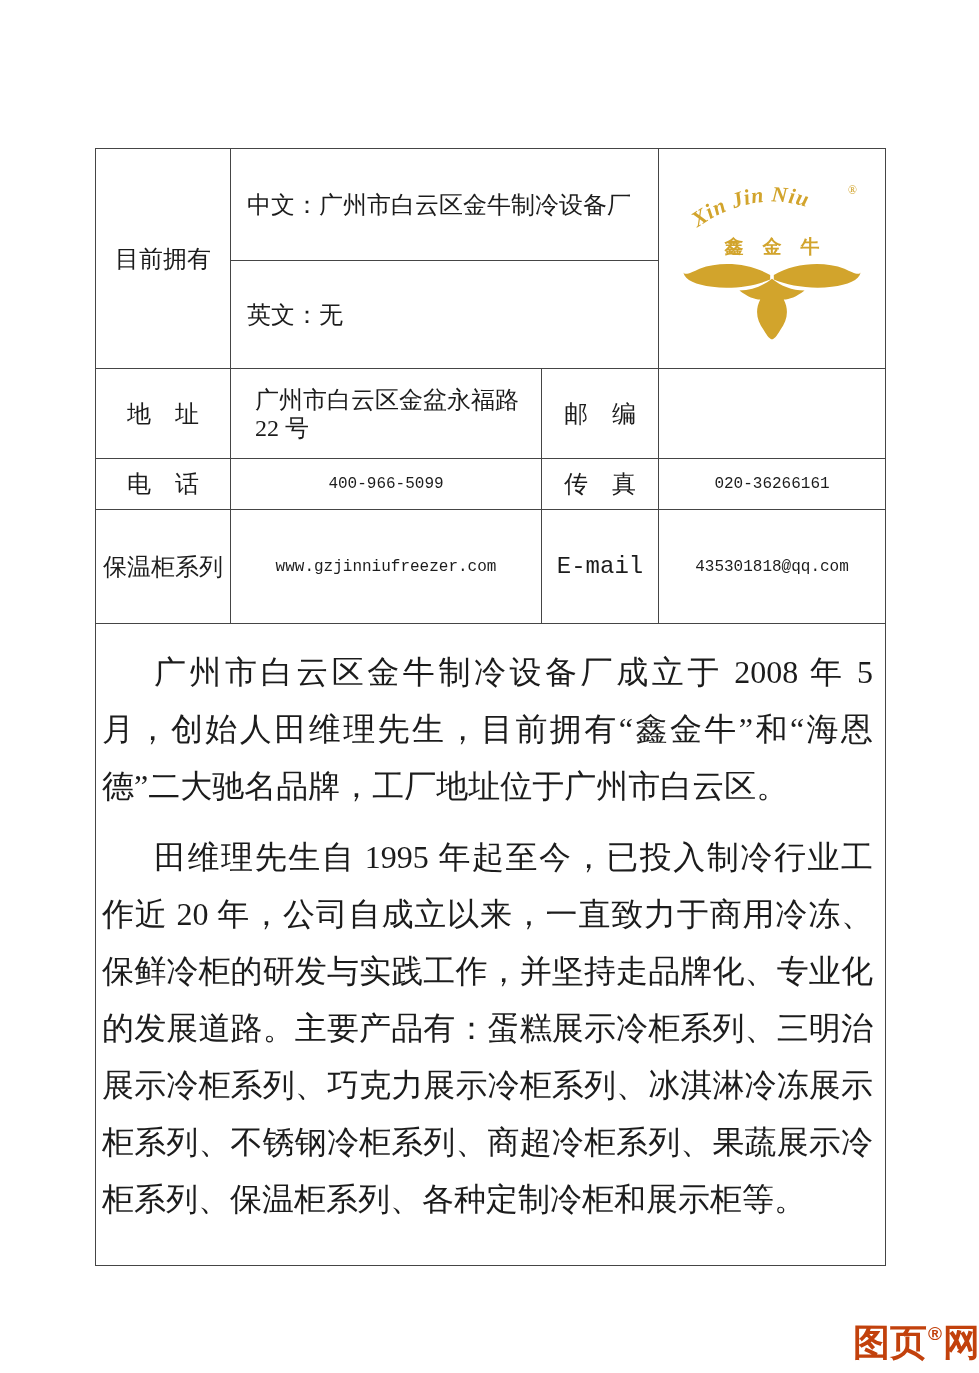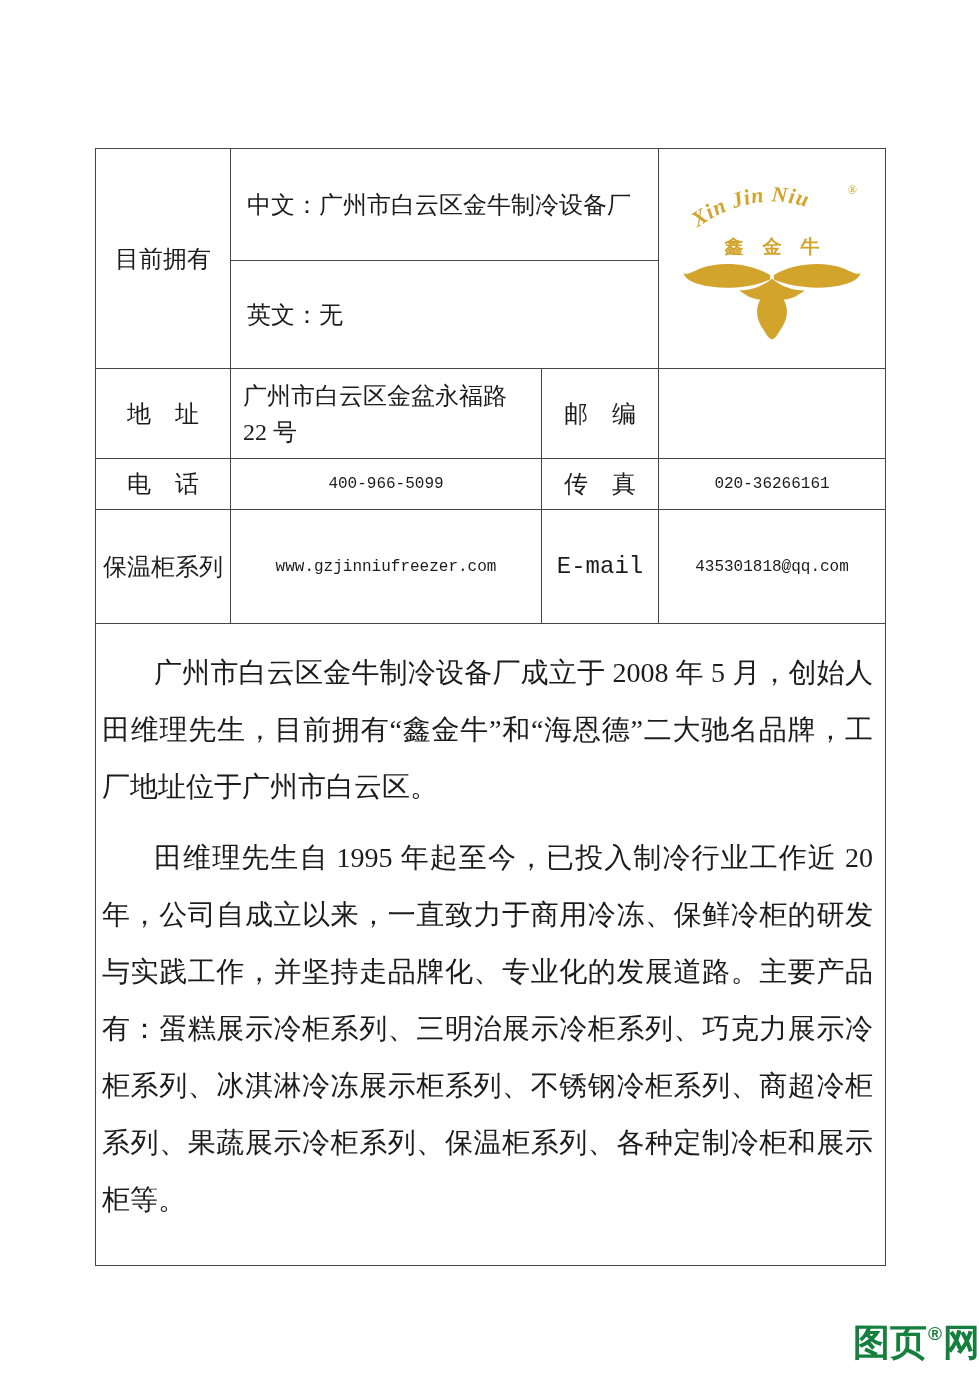--- a/index.html
+++ b/index.html
@@ -22,43 +22,43 @@
   }
   .doc-table td {
     border: 1.5px solid #454545;
     vertical-align: middle;
     font-size: 24px;
     overflow: hidden;
   }
   td.label { text-align: center; }
   td.value-left { text-align: left; padding-left: 16px; margin-top: 16px; }
   td.addr {
-    padding-left: 12px;
-    line-height: 36px;
+    padding-left: 24px;
+    line-height: 28px;
     white-space: pre-line;
   }
   td.mono-val {
     text-align: center;
     font-family: "Liberation Mono", "DejaVu Sans Mono", monospace;
     font-size: 16px;
   }
   td.mono-label {
     text-align: center;
     font-family: "Liberation Mono", "DejaVu Sans Mono", monospace;
     font-size: 24px;
   }
   td.logo-cell { text-align: center; vertical-align: middle; padding: 0; }
 
   td.desc {
     vertical-align: top;
     padding: 20px 12px 0 6px;
   }
   td.desc p {
     margin: 0 0 14px 0;
-    font-size: 28px;
+    font-size: 32px;
     line-height: 57px;
     text-align: justify;
     text-indent: 52px;
   }
 
   .logo-svg { display: inline-block; }
   .logo-script {
     font-family: "Liberation Serif", "DejaVu Serif", serif;
     font-style: italic;
     font-weight: bold;
@@ -68,21 +68,21 @@
   }
   .logo-reg { font-size: 13px; fill: #d2a42c; font-style: normal; }
   .logo-cjk { font-size: 21px; fill: #d2a42c; font-weight: bold; }
 
   .watermark {
     position: absolute;
     left: 853px; top: 1318px;
     font-family: "Liberation Sans", "DejaVu Sans", sans-serif;
     font-weight: bold;
     font-size: 37px;
-    color: #15803d;
+    color: #c2410c;
     white-space: nowrap;
   }
   .watermark .wm-reg {
     font-size: 19px;
     vertical-align: 15px;
     margin: 0 1px;
   }
 </style>
 </head>
 <body>

